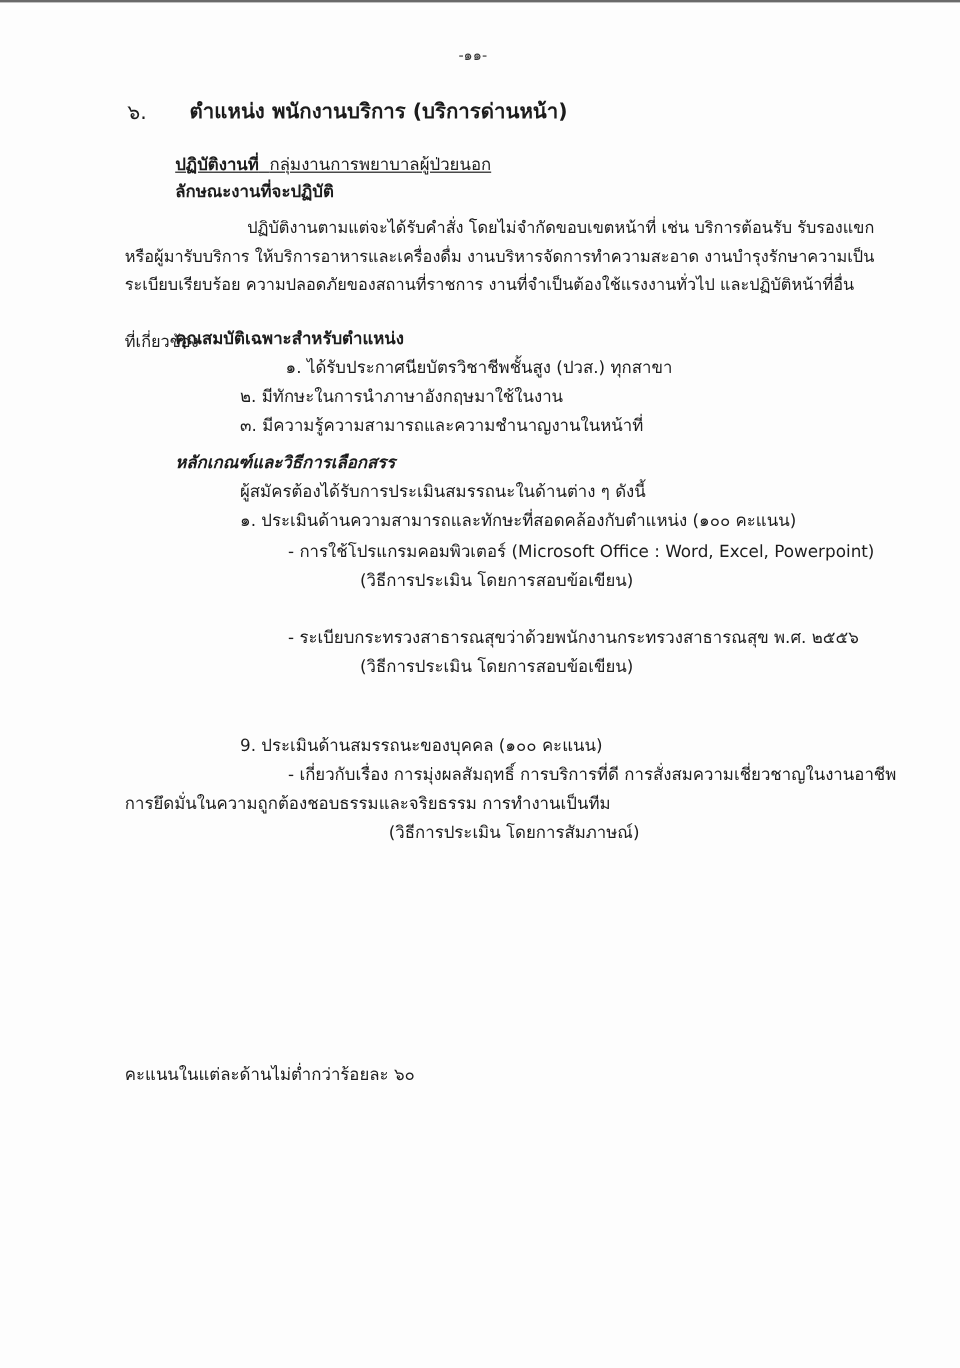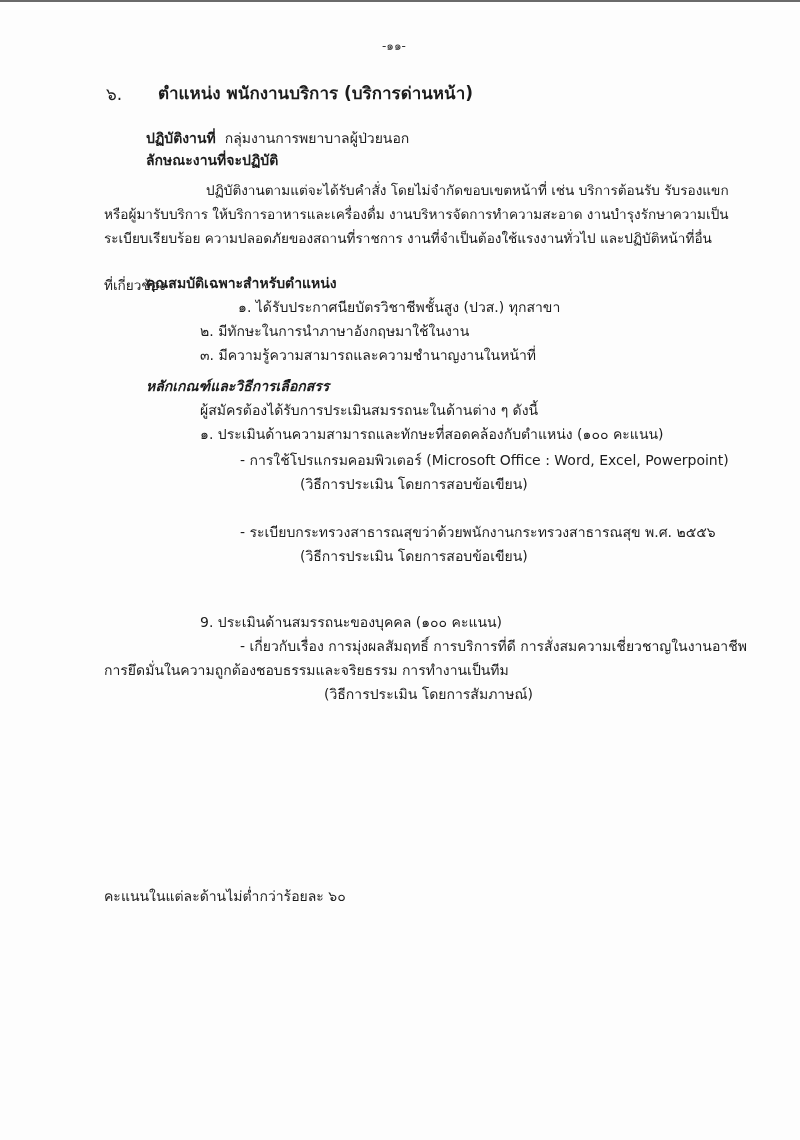--- a/index.html
+++ b/index.html
@@ -20,21 +20,21 @@
 <body>
 
 <div class="topedge"></div>
 
 <div class="page">
   <div class="t pagenum">-๑๑-</div>
 
   <div class="t sec-num">๖.</div>
   <div class="t sec-title b">ตำแหน่ง พนักงานบริการ (บริการด่านหน้า)</div>
 
-  <div class="t" style="left:146px; top:128px;">
+  <div class="t" style="left:146px; top:128px;text-decoration:underline;">
     <span class="b">ปฏิบัติงานที่</span>&nbsp;
     <span>กลุ่มงานการพยาบาลผู้ป่วยนอก</span>
   </div>
   <div class="t b" style="left:146px; top:150px;">ลักษณะงานที่จะปฏิบัติ</div>
 
   <div class="t" style="left:206px; top:180px; font-size:13.6px;">ปฏิบัติงานตามแต่จะได้รับคำสั่ง โดยไม่จำกัดขอบเขตหน้าที่ เช่น บริการต้อนรับ รับรองแขก</div>
   <div class="t" style="left:104px; top:204px; font-size:13.6px;">หรือผู้มารับบริการ ให้บริการอาหารและเครื่องดื่ม งานบริหารจัดการทำความสะอาด งานบำรุงรักษาความเป็น</div>
   <div class="t" style="left:104px; top:228px; font-size:13.6px;">ระเบียบเรียบร้อย ความปลอดภัยของสถานที่ราชการ งานที่จำเป็นต้องใช้แรงงานทั่วไป และปฏิบัติหน้าที่อื่น</div>
   <div class="t" style="left:104px; top:252px; font-size:13.6px;margin-top:23px;">ที่เกี่ยวข้อง</div>
 

